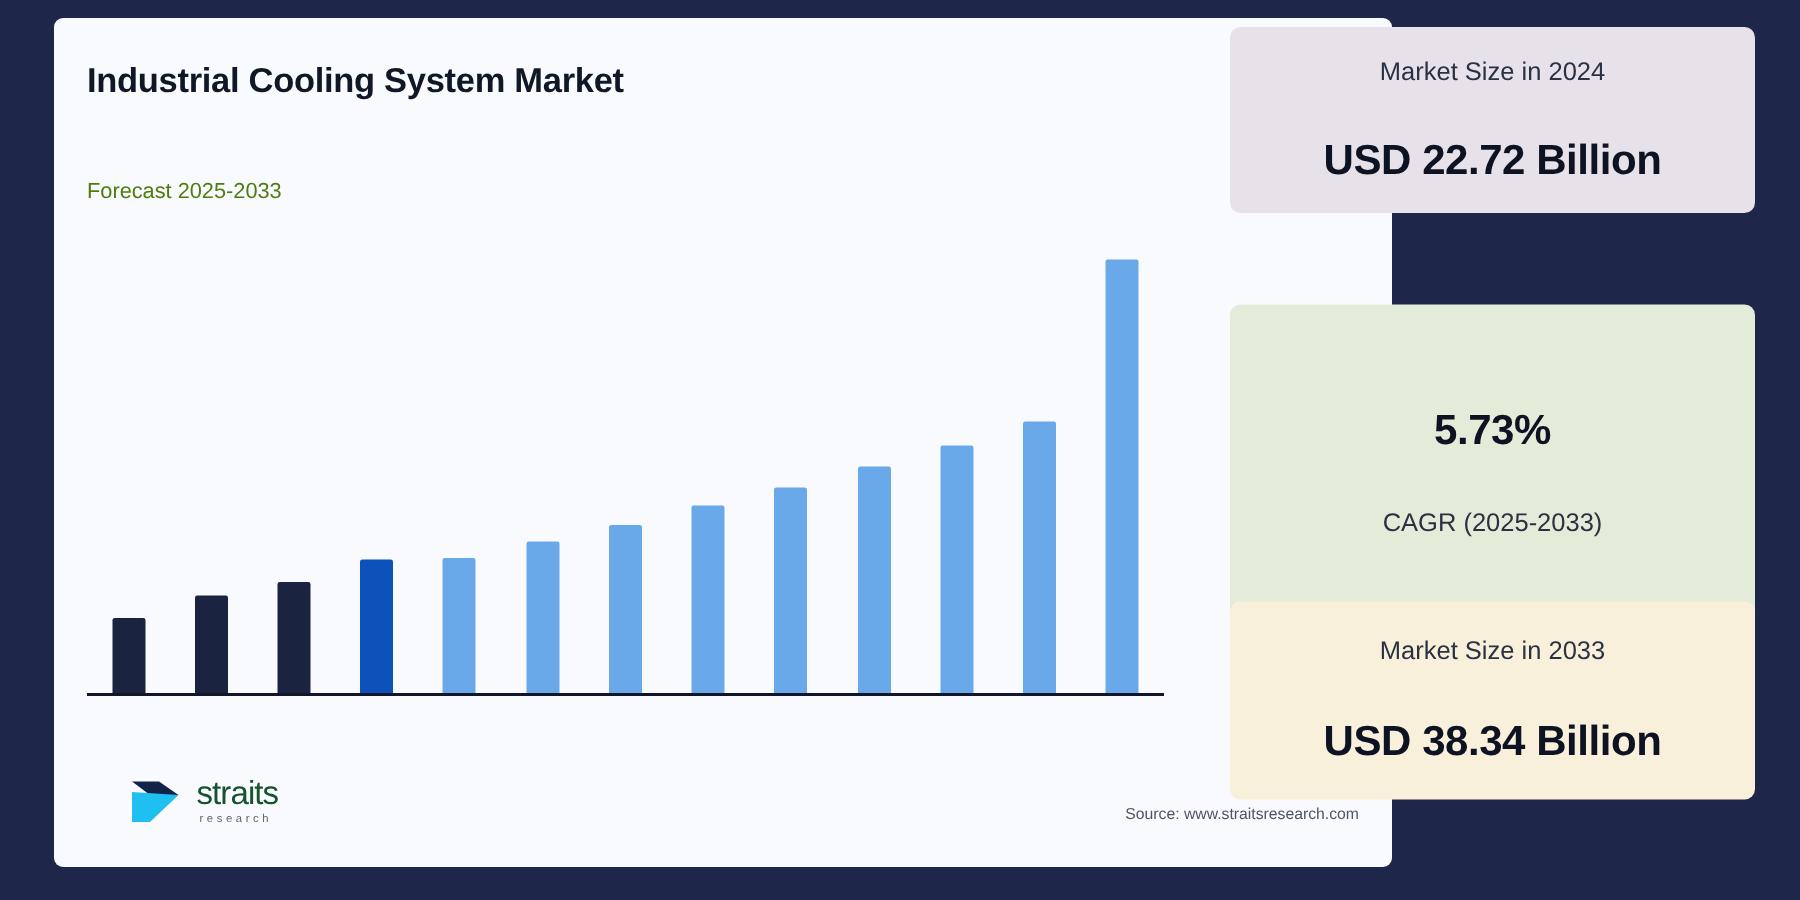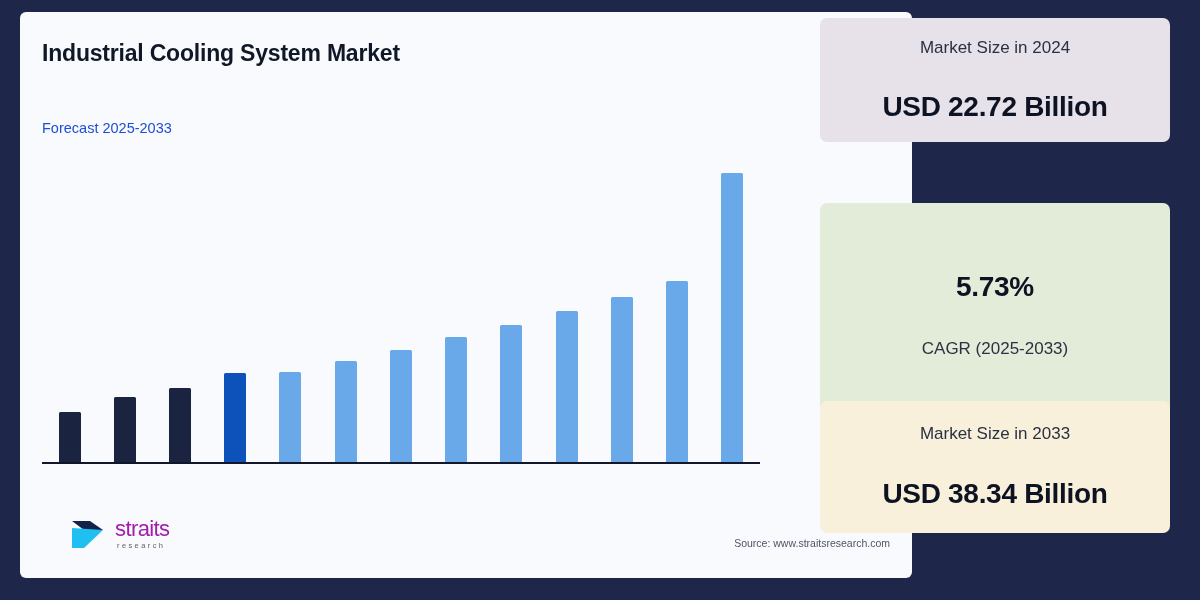--- a/index.html
+++ b/index.html
@@ -7,40 +7,40 @@
     width:1200px;height:600px;
     background:#1e2749;
     font-family:"Liberation Sans", sans-serif;
     overflow:hidden;
     position:relative;
   }
 
   
   #chart-panel{
     position:absolute;
-    left:20px; top:12px;
+    left:36px; top:12px;
     width:892px; height:566px;
     background:#f9fafd;
     border-radius:6px;
     box-sizing:border-box;
   }
 
   #chart-title{
     position:absolute;
     left:22px; top:28px;
     font-size:23px;
     font-weight:bold;
     color:#101828;
     letter-spacing:-0.2px;
   }
   #chart-subtitle{
     position:absolute;
     left:22px; top:108px;
     font-size:14.5px;
-    color:#1d4ed8;
+    color:#4d7c0f;
   }
   #axis-line{
     position:absolute;
     left:22px; top:450px;
     width:718px; height:2px;
     background:#11162b;
   }
   #bars{
     position:absolute;
     left:22px; top:138px;
@@ -89,21 +89,21 @@
   #logo-mark{ width:38px; height:34px; }
   #logo-text{
     margin-left:7px;
     display:flex;
     flex-direction:column;
     align-items:flex-start;
     line-height:1;
   }
   #logo-name{
     font-size:22px;
-    color:#a21caf;
+    color:#14532d;
     letter-spacing:-0.6px;
   }
   #logo-sub{
     font-size:7.5px;
     color:#5b6270;
     letter-spacing:2.4px;
     margin-top:2px;
     margin-left:2px;
   }
   #source{

